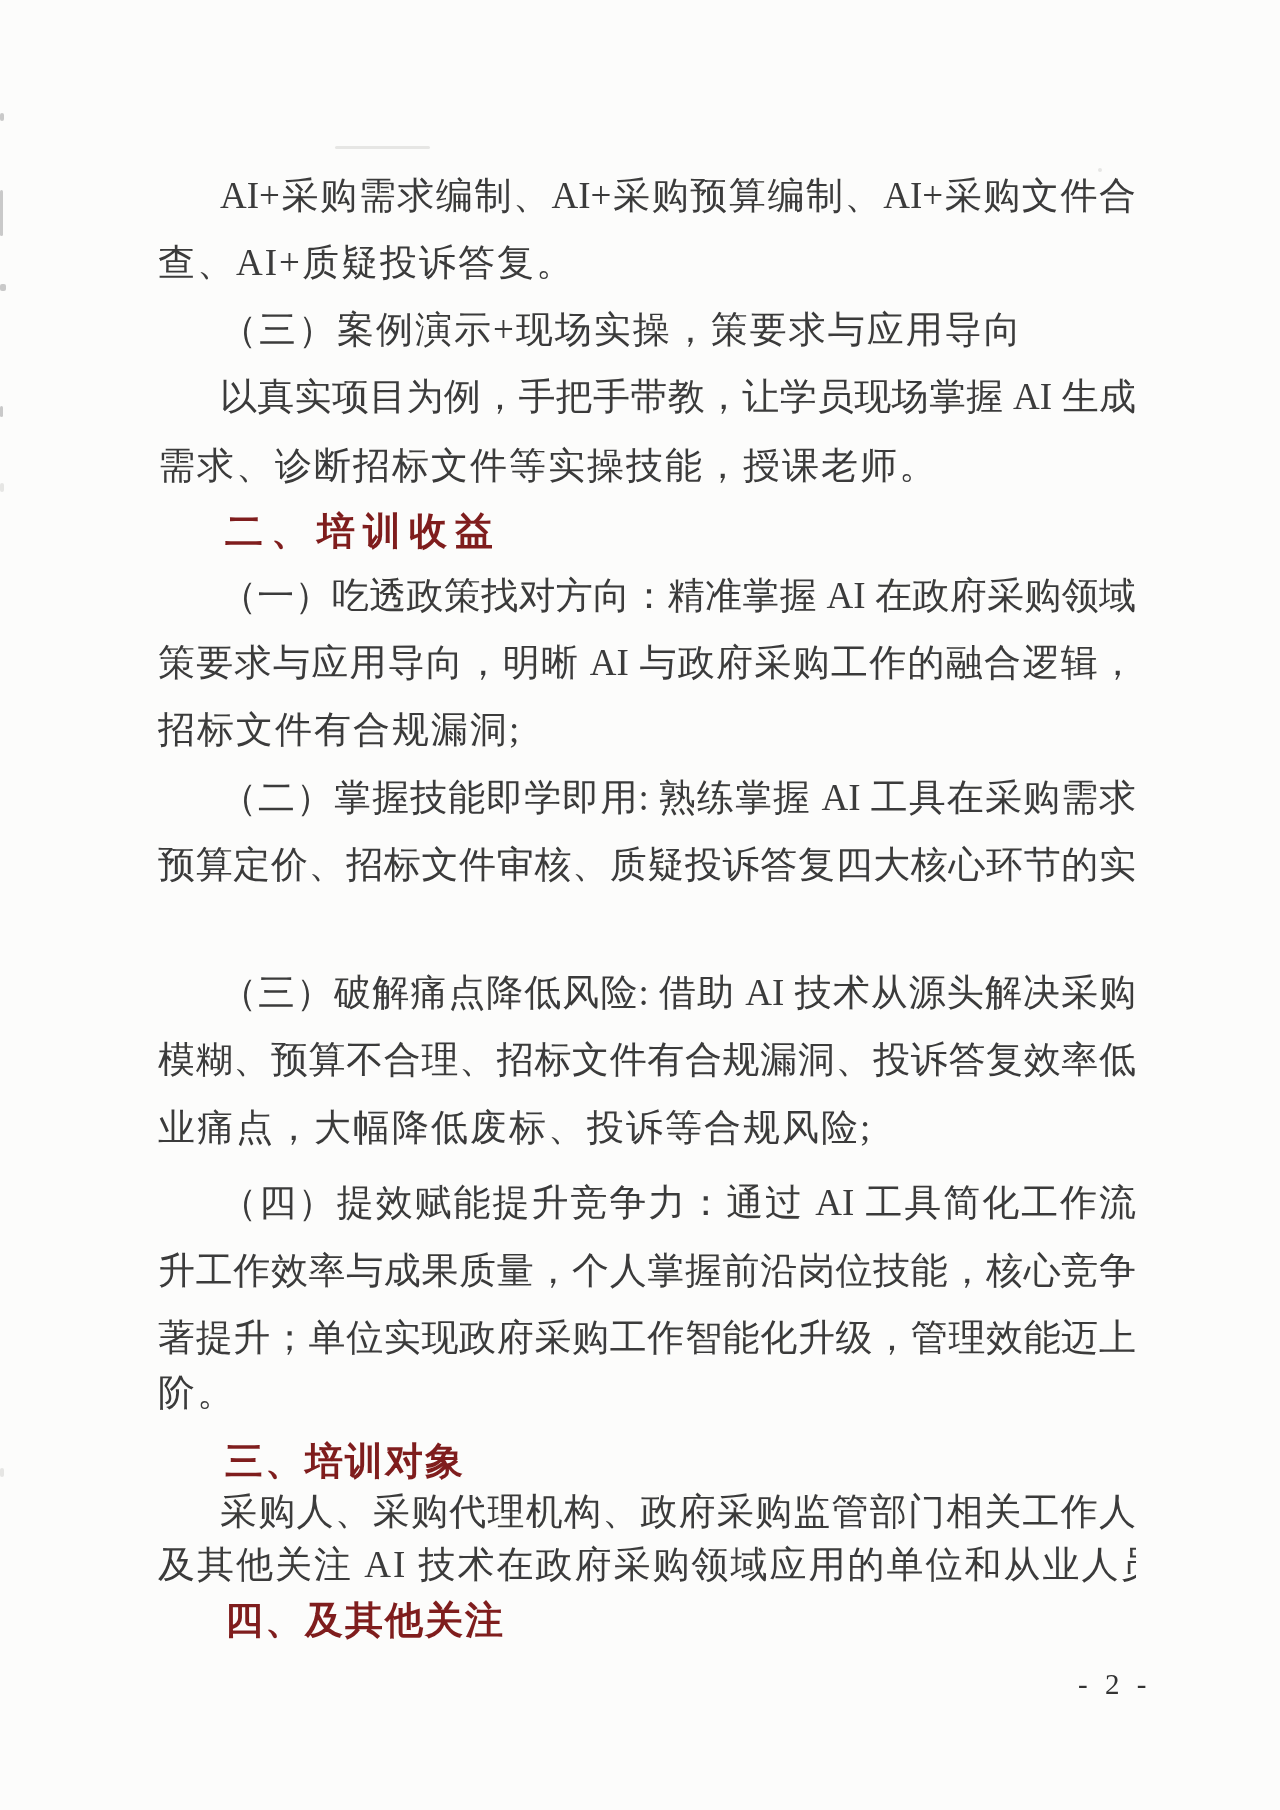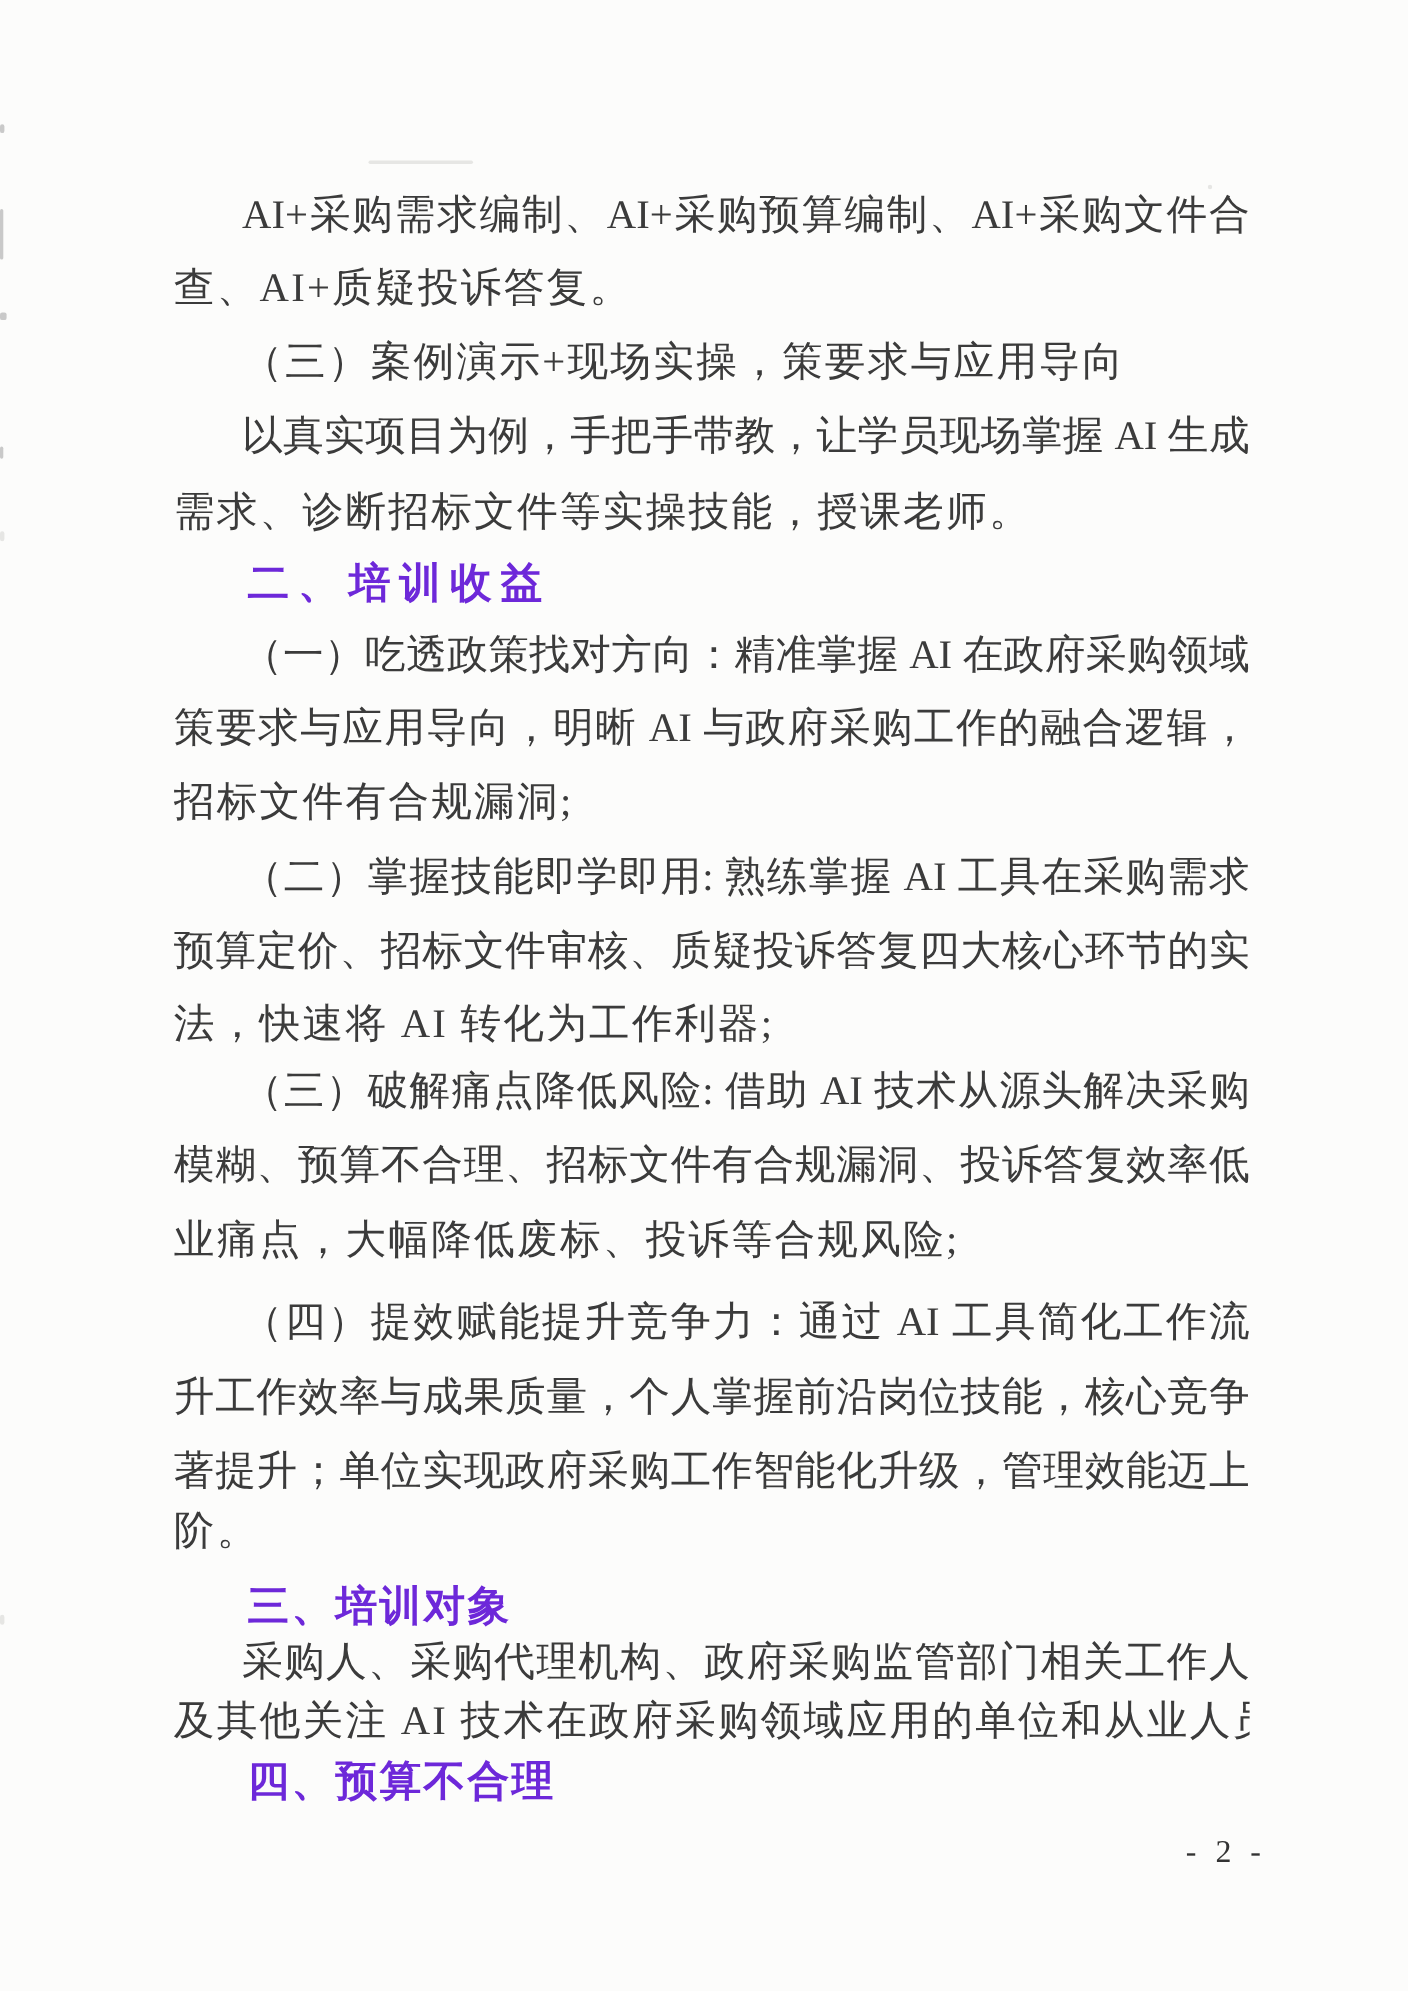--- a/index.html
+++ b/index.html
@@ -30,21 +30,21 @@
     white-space:normal;
     text-align:justify;
     text-align-last:justify;
     letter-spacing:0;
   }
   .ind{text-indent:62px;}
   .hd{
     font-family:"Liberation Sans","DejaVu Sans",sans-serif;
     font-weight:bold;
     font-size:38px;
-    color:#6d28d9;
+    color:#7f1d1d;
     letter-spacing:2px;
     text-indent:67px;
   }
   .hd-wide{letter-spacing:8px;}
   .pagenum{
     position:absolute;
     top:1668px;left:1078px;
     width:90px;height:40px;
     font-size:29px;
     letter-spacing:5px;
@@ -65,35 +65,34 @@
   <div class="ln just ind" style="top:373px">以真实项目为例，手把手带教，让学员现场掌握 AI 生成采购</div>
   <div class="ln" style="top:442px">需求、诊断招标文件等实操技能，授课老师。</div>
 
   <div class="ln hd hd-wide" style="top:508px">二、培训收益</div>
 
   <div class="ln just ind" style="top:572px">（一）吃透政策找对方向：精准掌握 AI 在政府采购领域的政</div>
   <div class="ln just" style="top:639px">策要求与应用导向，明晰 AI 与政府采购工作的融合逻辑，避免技</div>
   <div class="ln" style="top:706px">招标文件有合规漏洞;</div>
   <div class="ln just ind" style="top:774px">（二）掌握技能即学即用: 熟练掌握 AI 工具在采购需求编制、</div>
   <div class="ln just" style="top:841px">预算定价、招标文件审核、质疑投诉答复四大核心环节的实操方</div>
-  <div class="ln" style="top:908px">法，快速将 AI 转化为工作利器;</div>
   <div class="ln just ind" style="top:969px">（三）破解痛点降低风险: 借助 AI 技术从源头解决采购需求</div>
   <div class="ln just" style="top:1036px">模糊、预算不合理、招标文件有合规漏洞、投诉答复效率低等行</div>
   <div class="ln" style="top:1104px">业痛点，大幅降低废标、投诉等合规风险;</div>
   <div class="ln just ind" style="top:1179px">（四）提效赋能提升竞争力：通过 AI 工具简化工作流程、提</div>
   <div class="ln just" style="top:1247px">升工作效率与成果质量，个人掌握前沿岗位技能，核心竞争力显</div>
   <div class="ln just" style="top:1314px">著提升；单位实现政府采购工作智能化升级，管理效能迈上新台</div>
   <div class="ln" style="top:1369px">阶。</div>
 
   <div class="ln hd" style="top:1438px">三、培训对象</div>
 
   <div class="ln just ind" style="top:1488px">采购人、采购代理机构、政府采购监管部门相关工作人员，</div>
   <div class="ln" style="top:1541px">及其他关注 AI 技术在政府采购领域应用的单位和从业人员</div>
 
-  <div class="ln hd" style="top:1597px">四、预算不合理</div>
+  <div class="ln hd" style="top:1597px">四、及其他关注</div>
 
   <div class="pagenum">- 2 -</div>
 
   <div class="art" style="left:0;top:113px;width:4px;height:8px"></div>
   <div class="art" style="left:0;top:190px;width:3px;height:46px"></div>
   <div class="art" style="left:0;top:284px;width:6px;height:7px"></div>
   <div class="art" style="left:0;top:406px;width:3px;height:11px"></div>
   <div class="art f" style="left:0;top:483px;width:4px;height:9px"></div>
   <div class="art f" style="left:0;top:1468px;width:4px;height:9px"></div>
   <div class="art f" style="left:335px;top:146px;width:95px;height:3px"></div>

